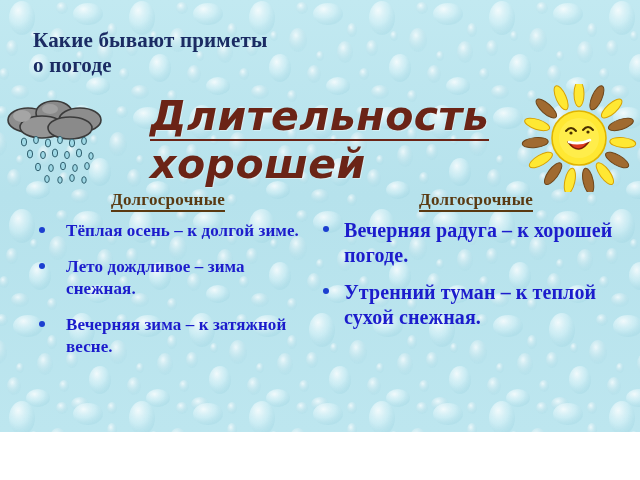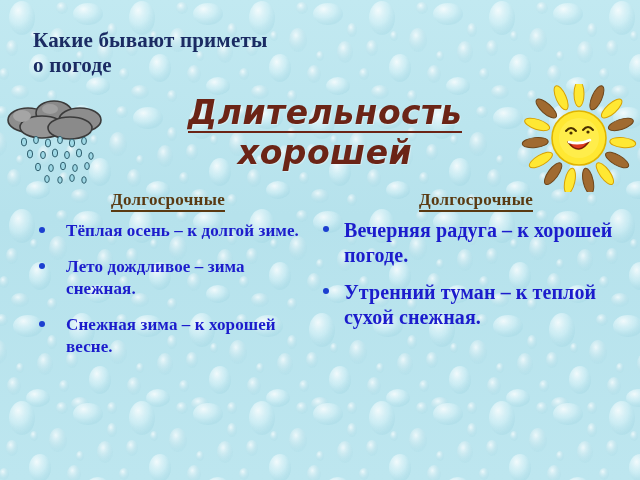--- a/index.html
+++ b/index.html
@@ -9,21 +9,21 @@
   body {
     width: 640px;
     height: 480px;
     overflow: hidden;
     font-family: "Liberation Serif", "DejaVu Serif", serif;
   }
 
   #slide {
     position: relative;
     width: 640px;
-    height: 480px;
+    height: 432px;
     overflow: hidden;
     background-color: #bce6ef;
   }
 
   
   .bg-layer {
     position: absolute;
     inset: 0;
     pointer-events: none;
   }
@@ -50,25 +50,25 @@
     letter-spacing: 0.2px;
     white-space: pre-line;
   }
 
   
   .main-title {
     position: absolute;
     left: 150px;
     top: 96px;
     width: 350px;
-    text-align: center;
+    text-align: left;
     font-family: "DejaVu Sans", "Liberation Sans", sans-serif;
     font-style: italic;
     font-weight: bold;
-    font-size: 33px;
+    font-size: 41px;
     line-height: 1.02;
     color: #6b2416;
     letter-spacing: 0.5px;
     text-shadow: 1px 1px 0 rgba(255,255,255,0.35);
   }
   .main-title .t-line1 {
     display: inline-block;
     border-bottom: 2.5px solid #6b2416;
     padding-bottom: 1px;
   }
@@ -347,21 +347,21 @@
       <li>
         <span class="bullet"></span>
         <span class="txt">Тёплая осень – к долгой зиме.</span>
       </li>
       <li>
         <span class="bullet"></span>
         <span class="txt">Лето дождливое – зима снежная.</span>
       </li>
       <li>
         <span class="bullet"></span>
-        <span class="txt">Снежная зима – к хорошей весне.</span>
+        <span class="txt">Вечерняя зима – к затяжной весне.</span>
       </li>
     </ul>
   </div>
 
   <div class="col col-right">
     <div class="col-heading">
       <span>Долгосрочные</span>
     </div>
     <ul class="points">
       <li>

